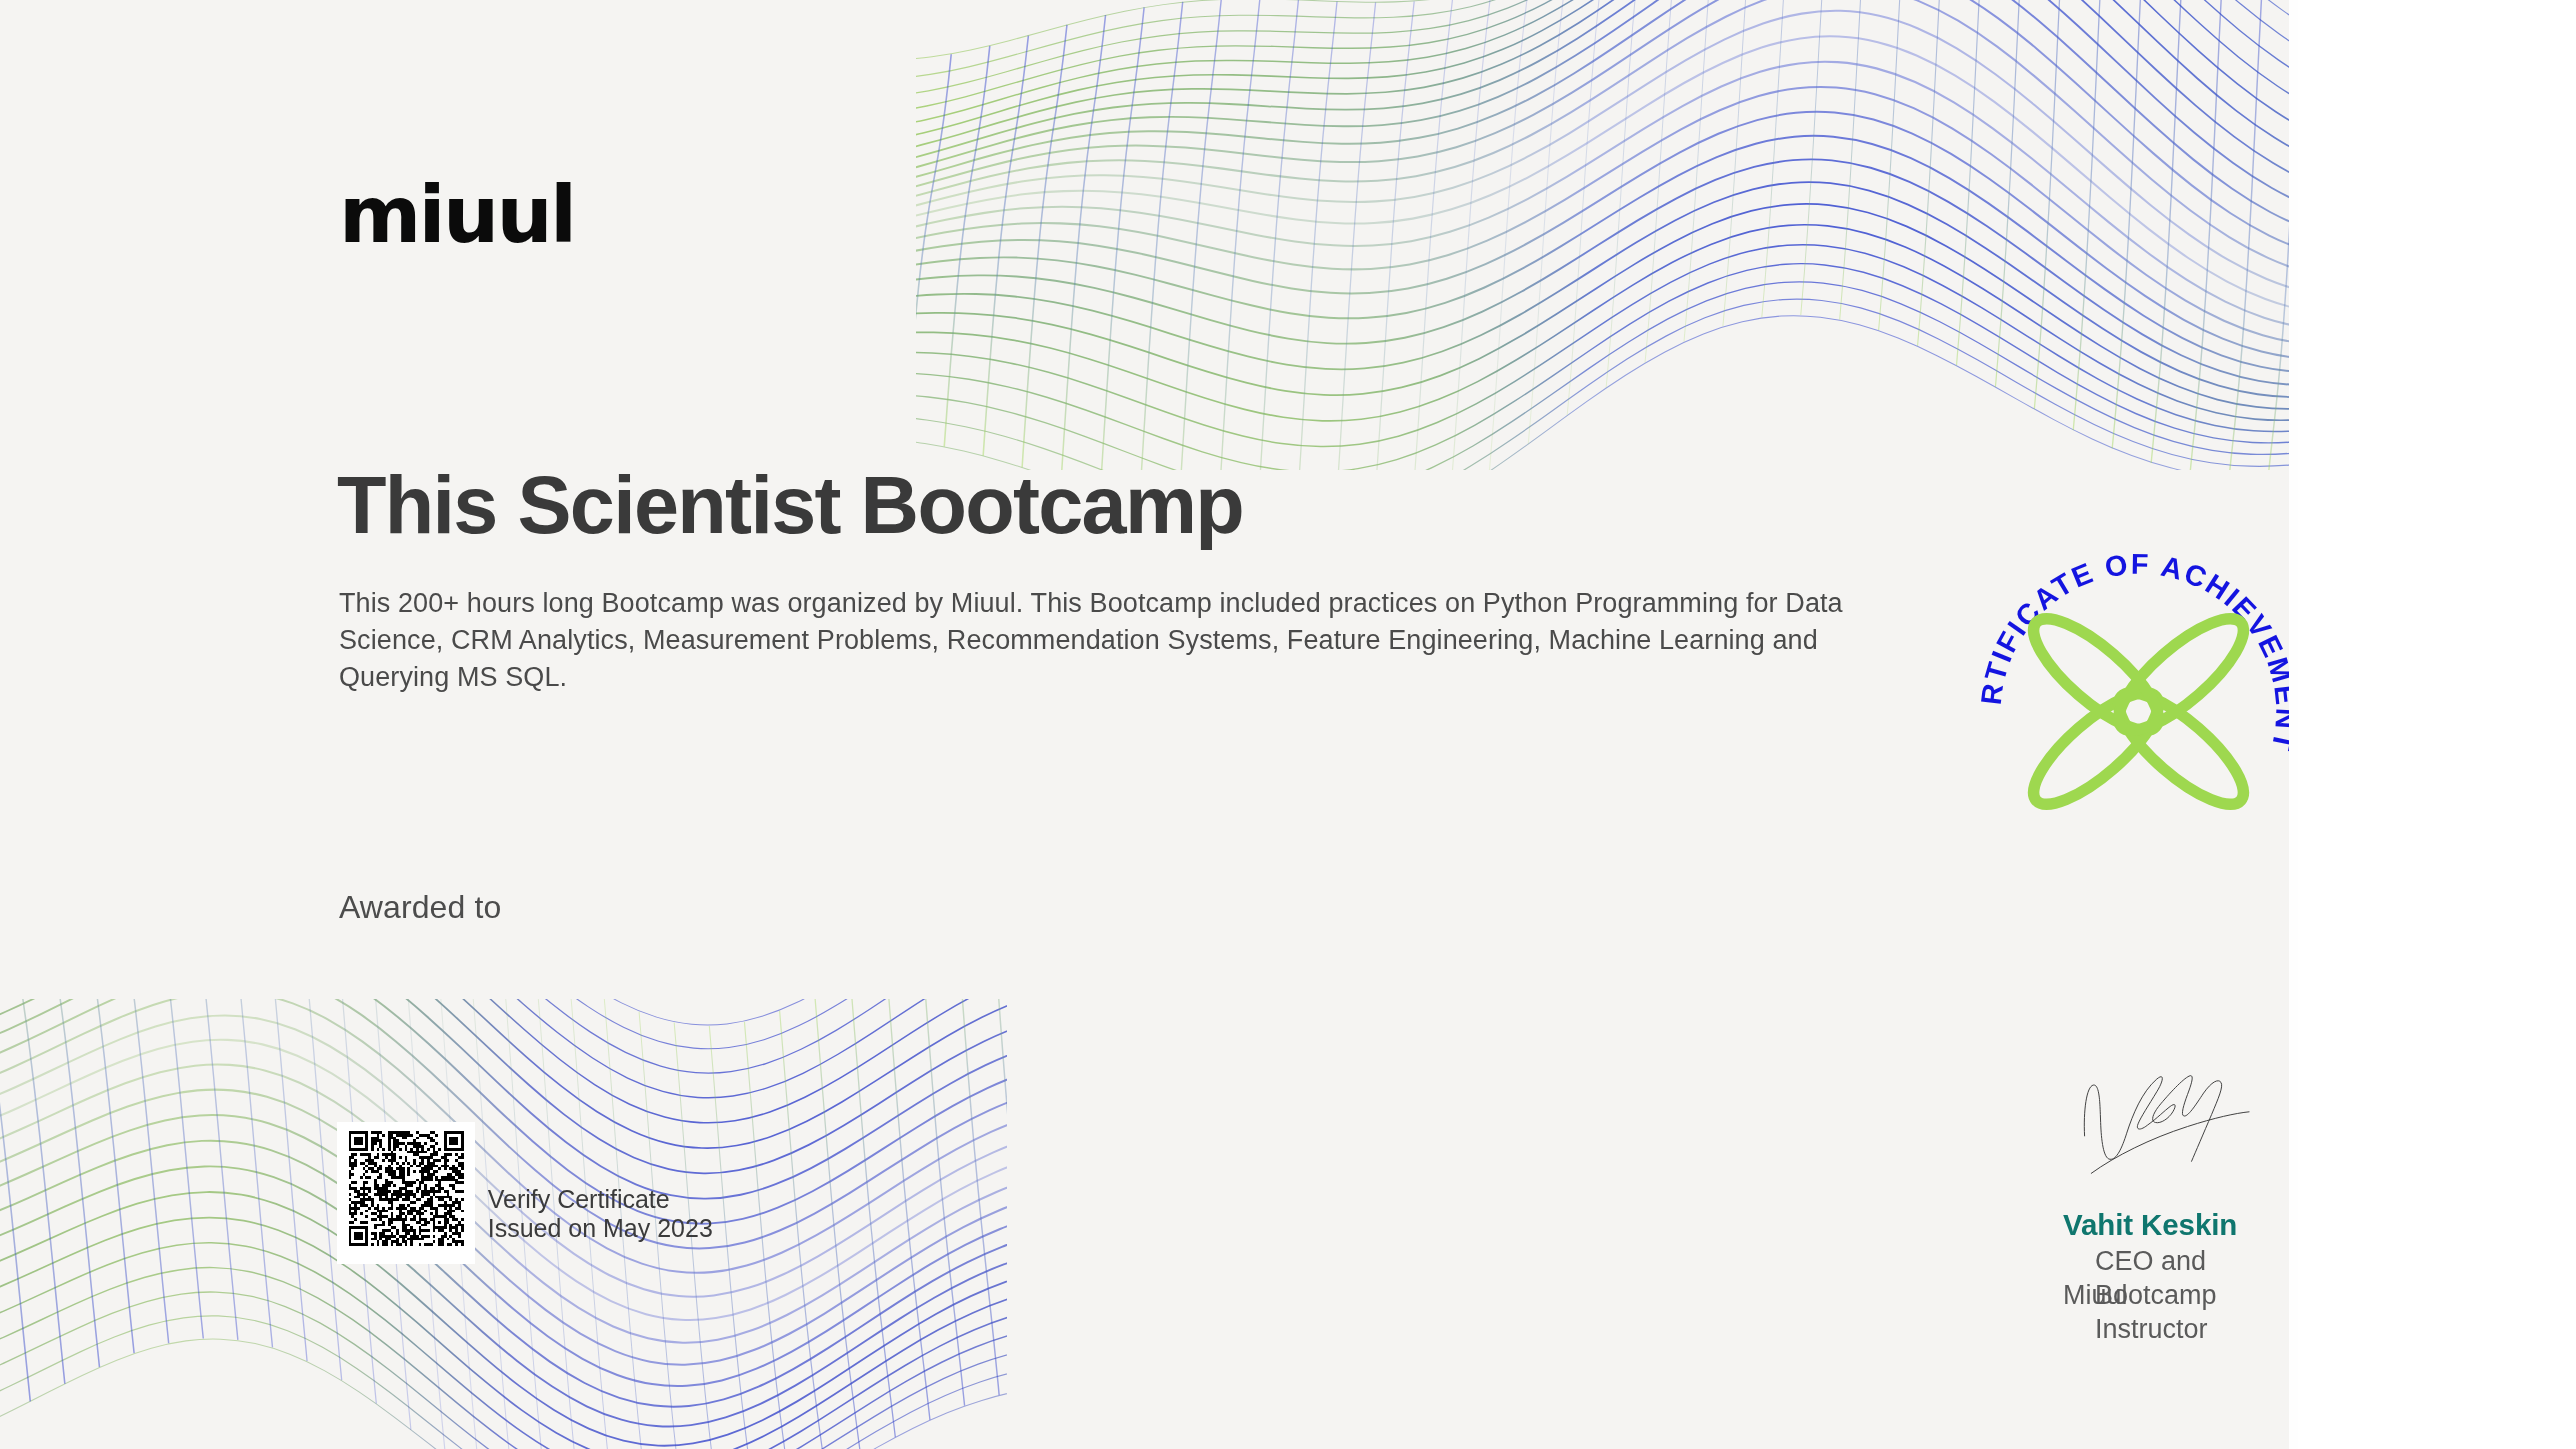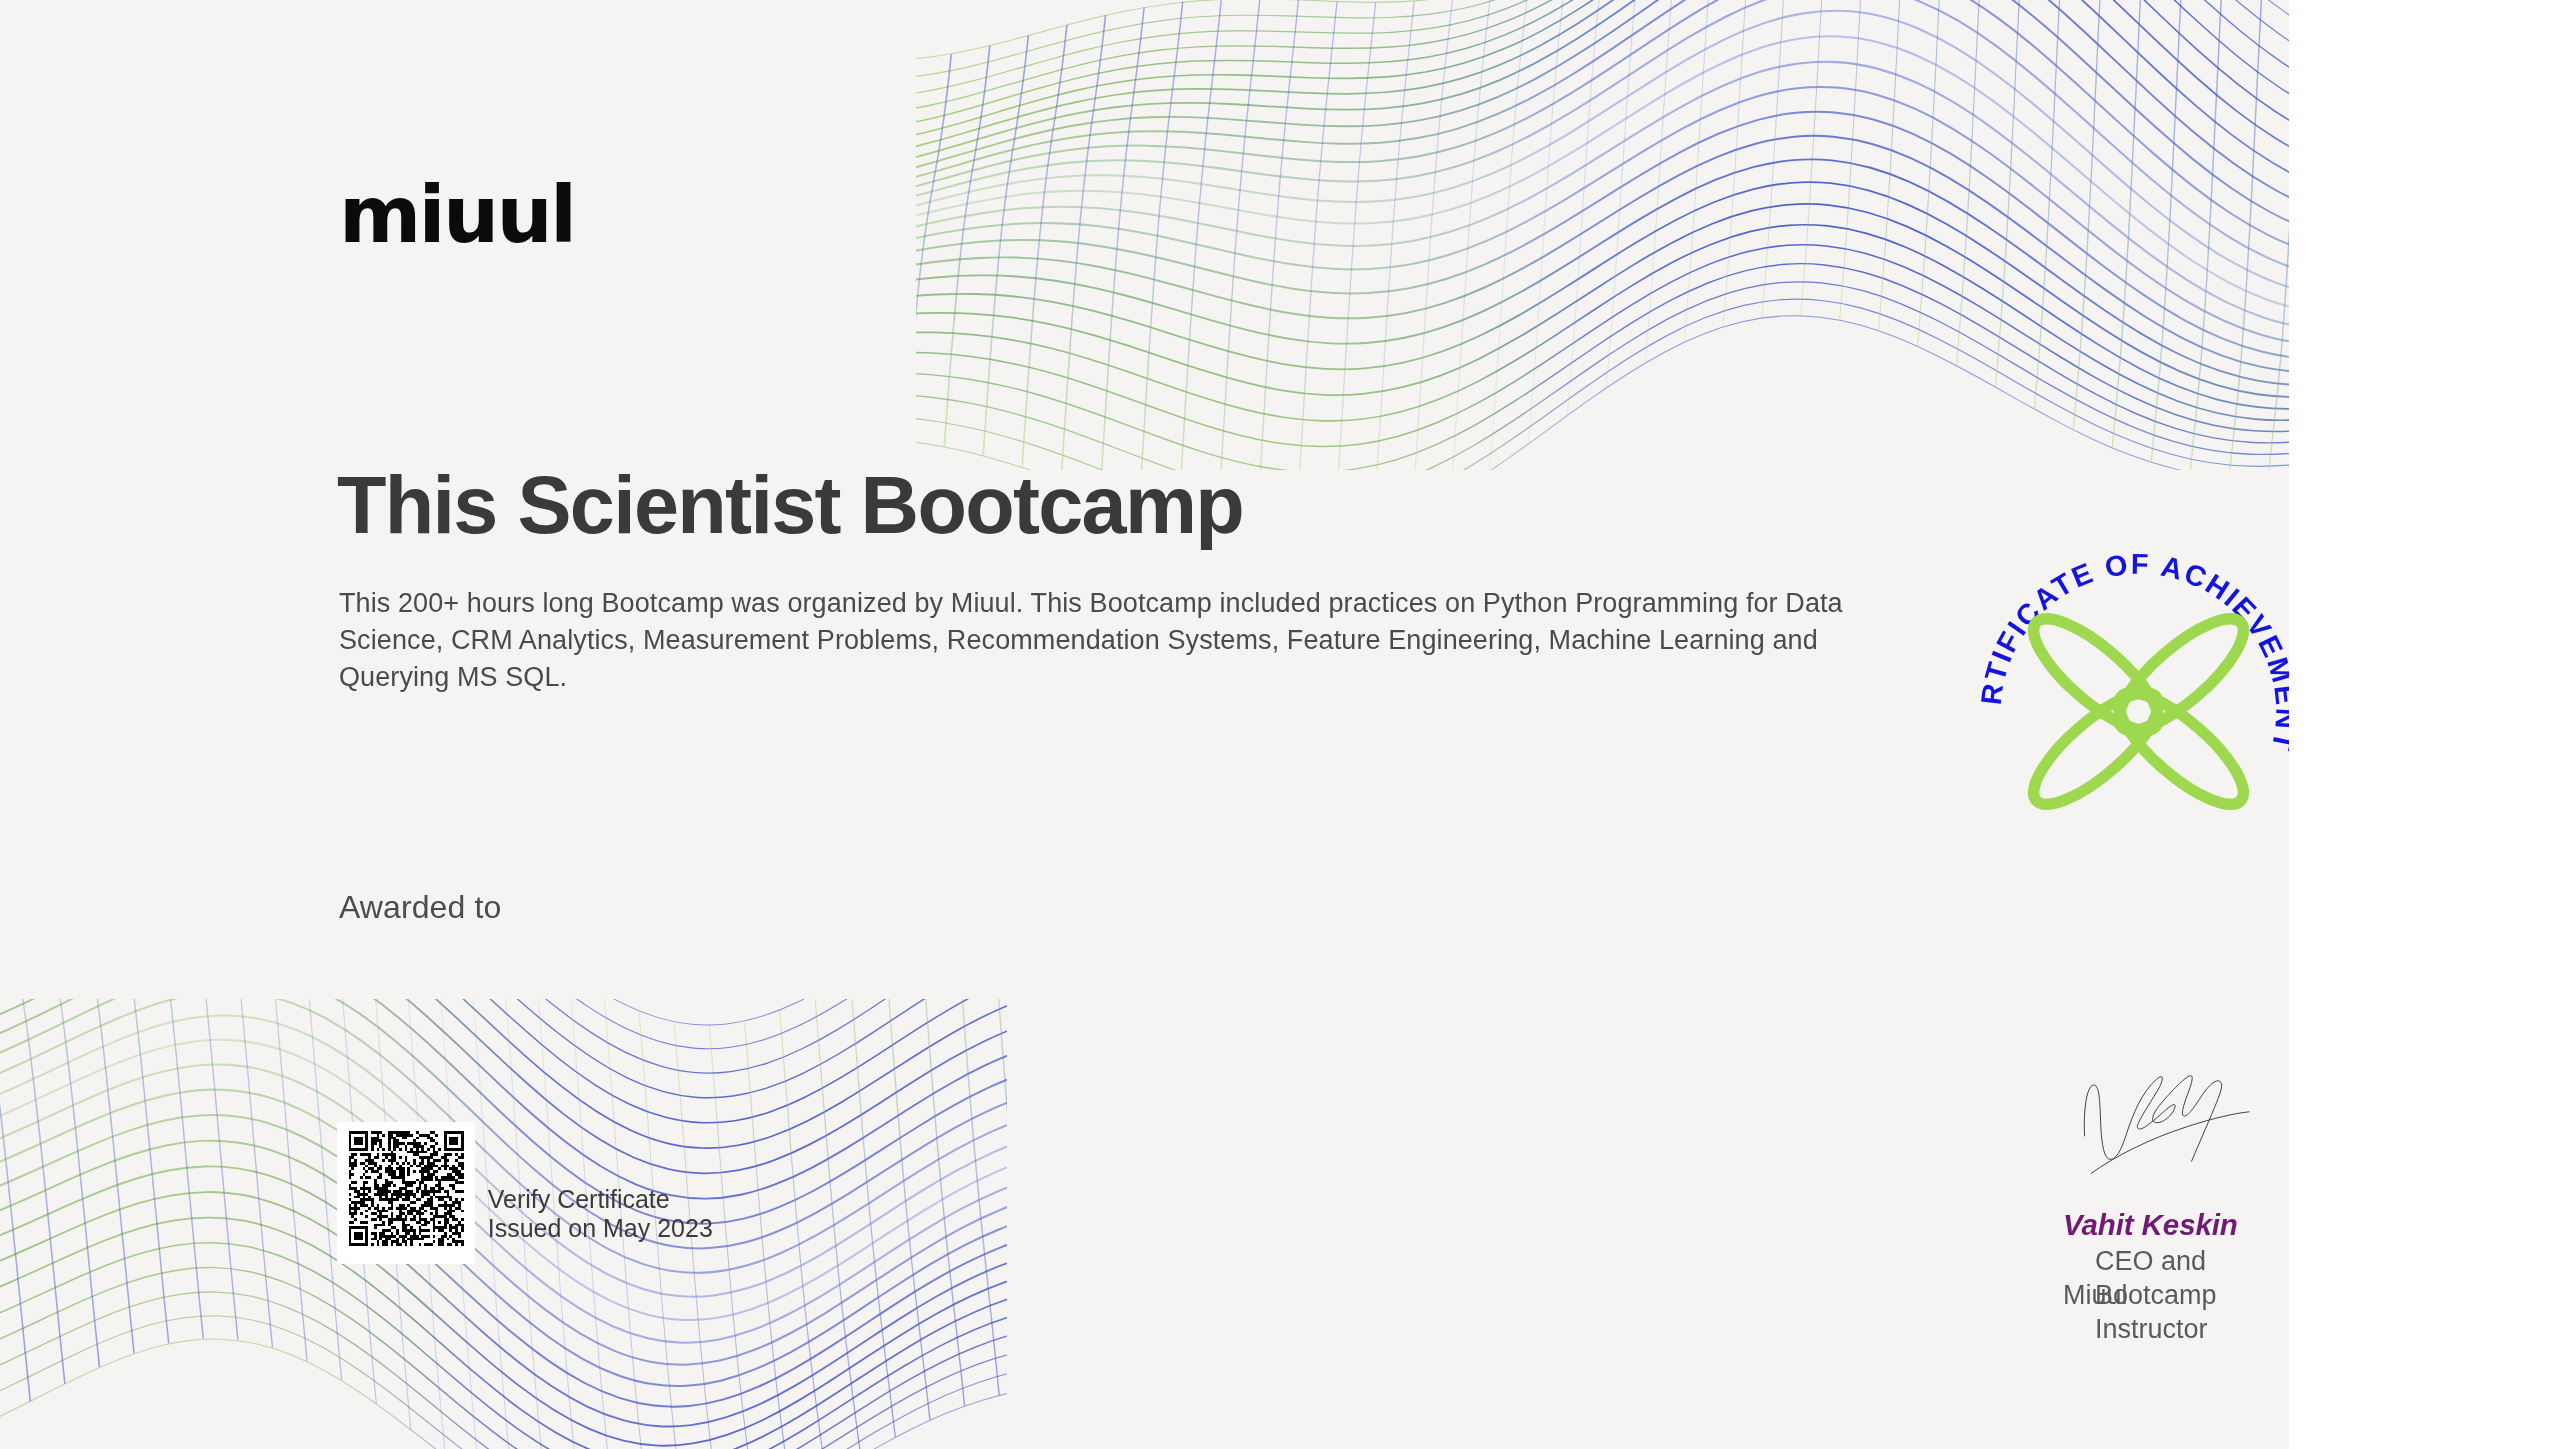--- a/index.html
+++ b/index.html
@@ -122,23 +122,22 @@
   .signature {
     position:absolute;
     left:2063px; top:1061px;
     width:221px; height:117px;
   }
   .sig-name {
     position:absolute;
     left:2063px; top:1208px;
     font-size:29.5px;
     font-weight:700;
-    color:#701a75;
+    color:#0f766e;
     letter-spacing:-0.1px;
-    font-style:italic;
   }
   .sig-role {
     position:absolute;
     left:2063px; top:1244px;
     font-size:27px;
     line-height:34px;
     color:#5A5A5A;
     margin-left:32px;
   }
   .sig-org {

